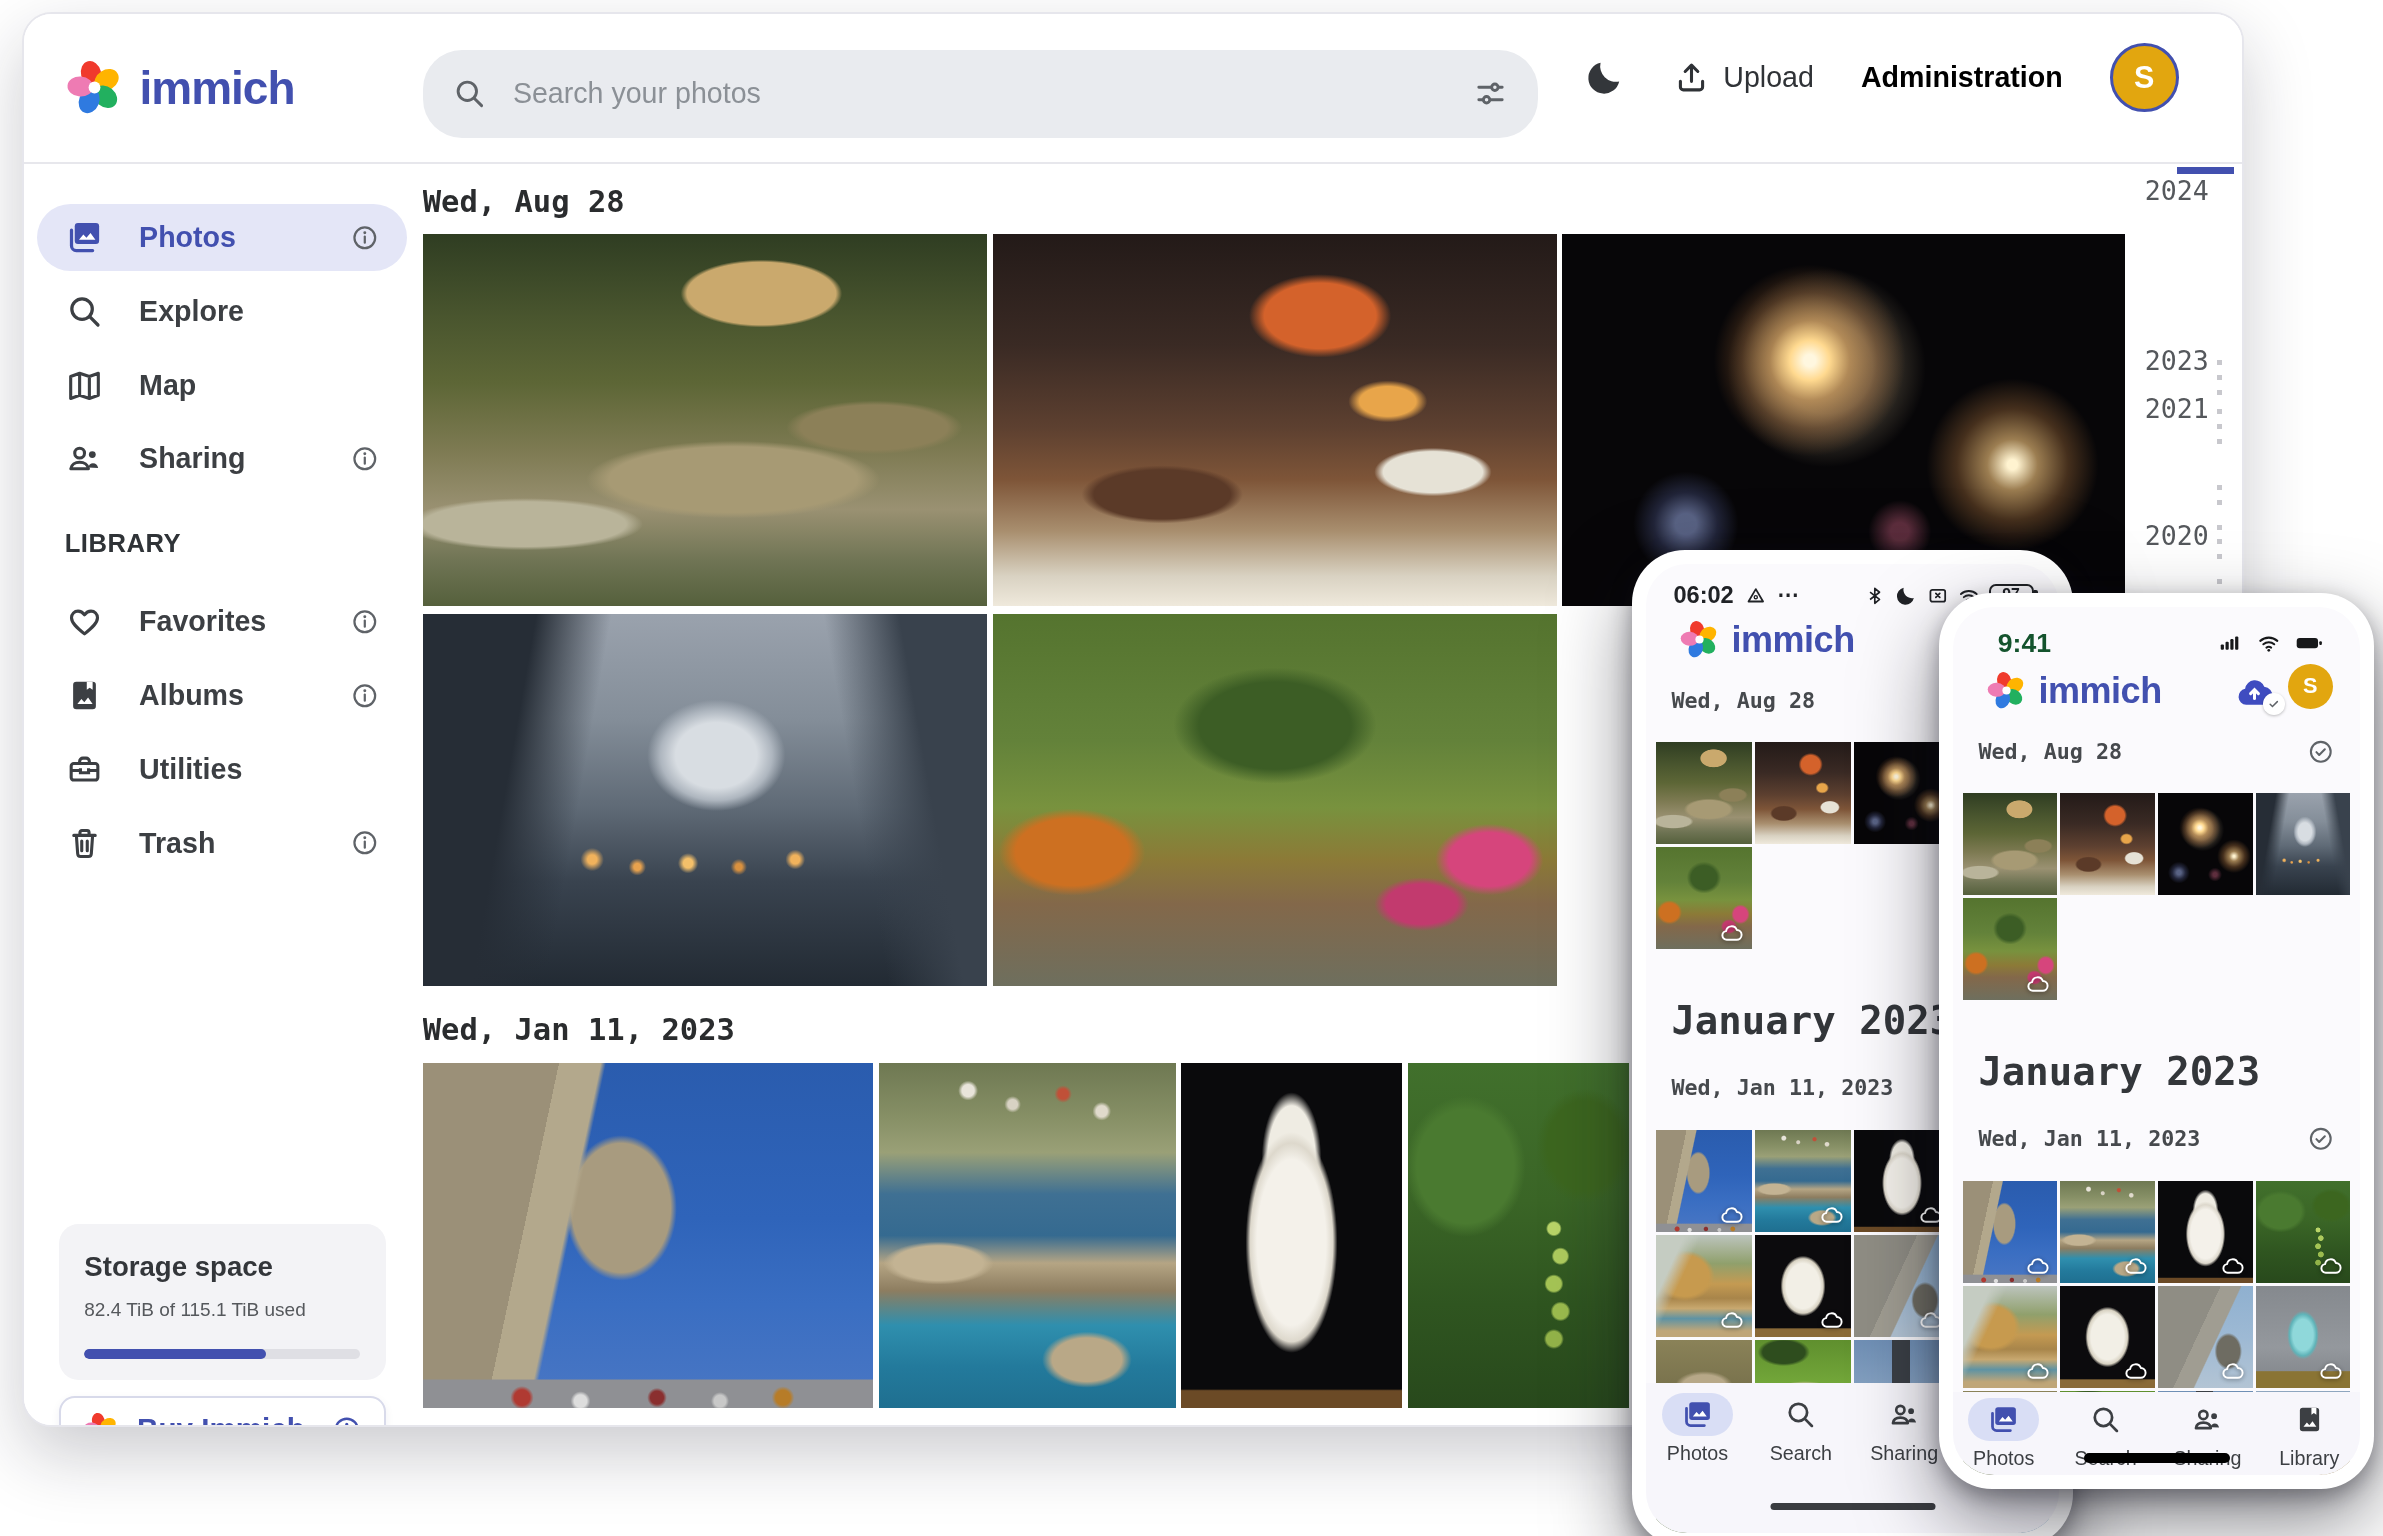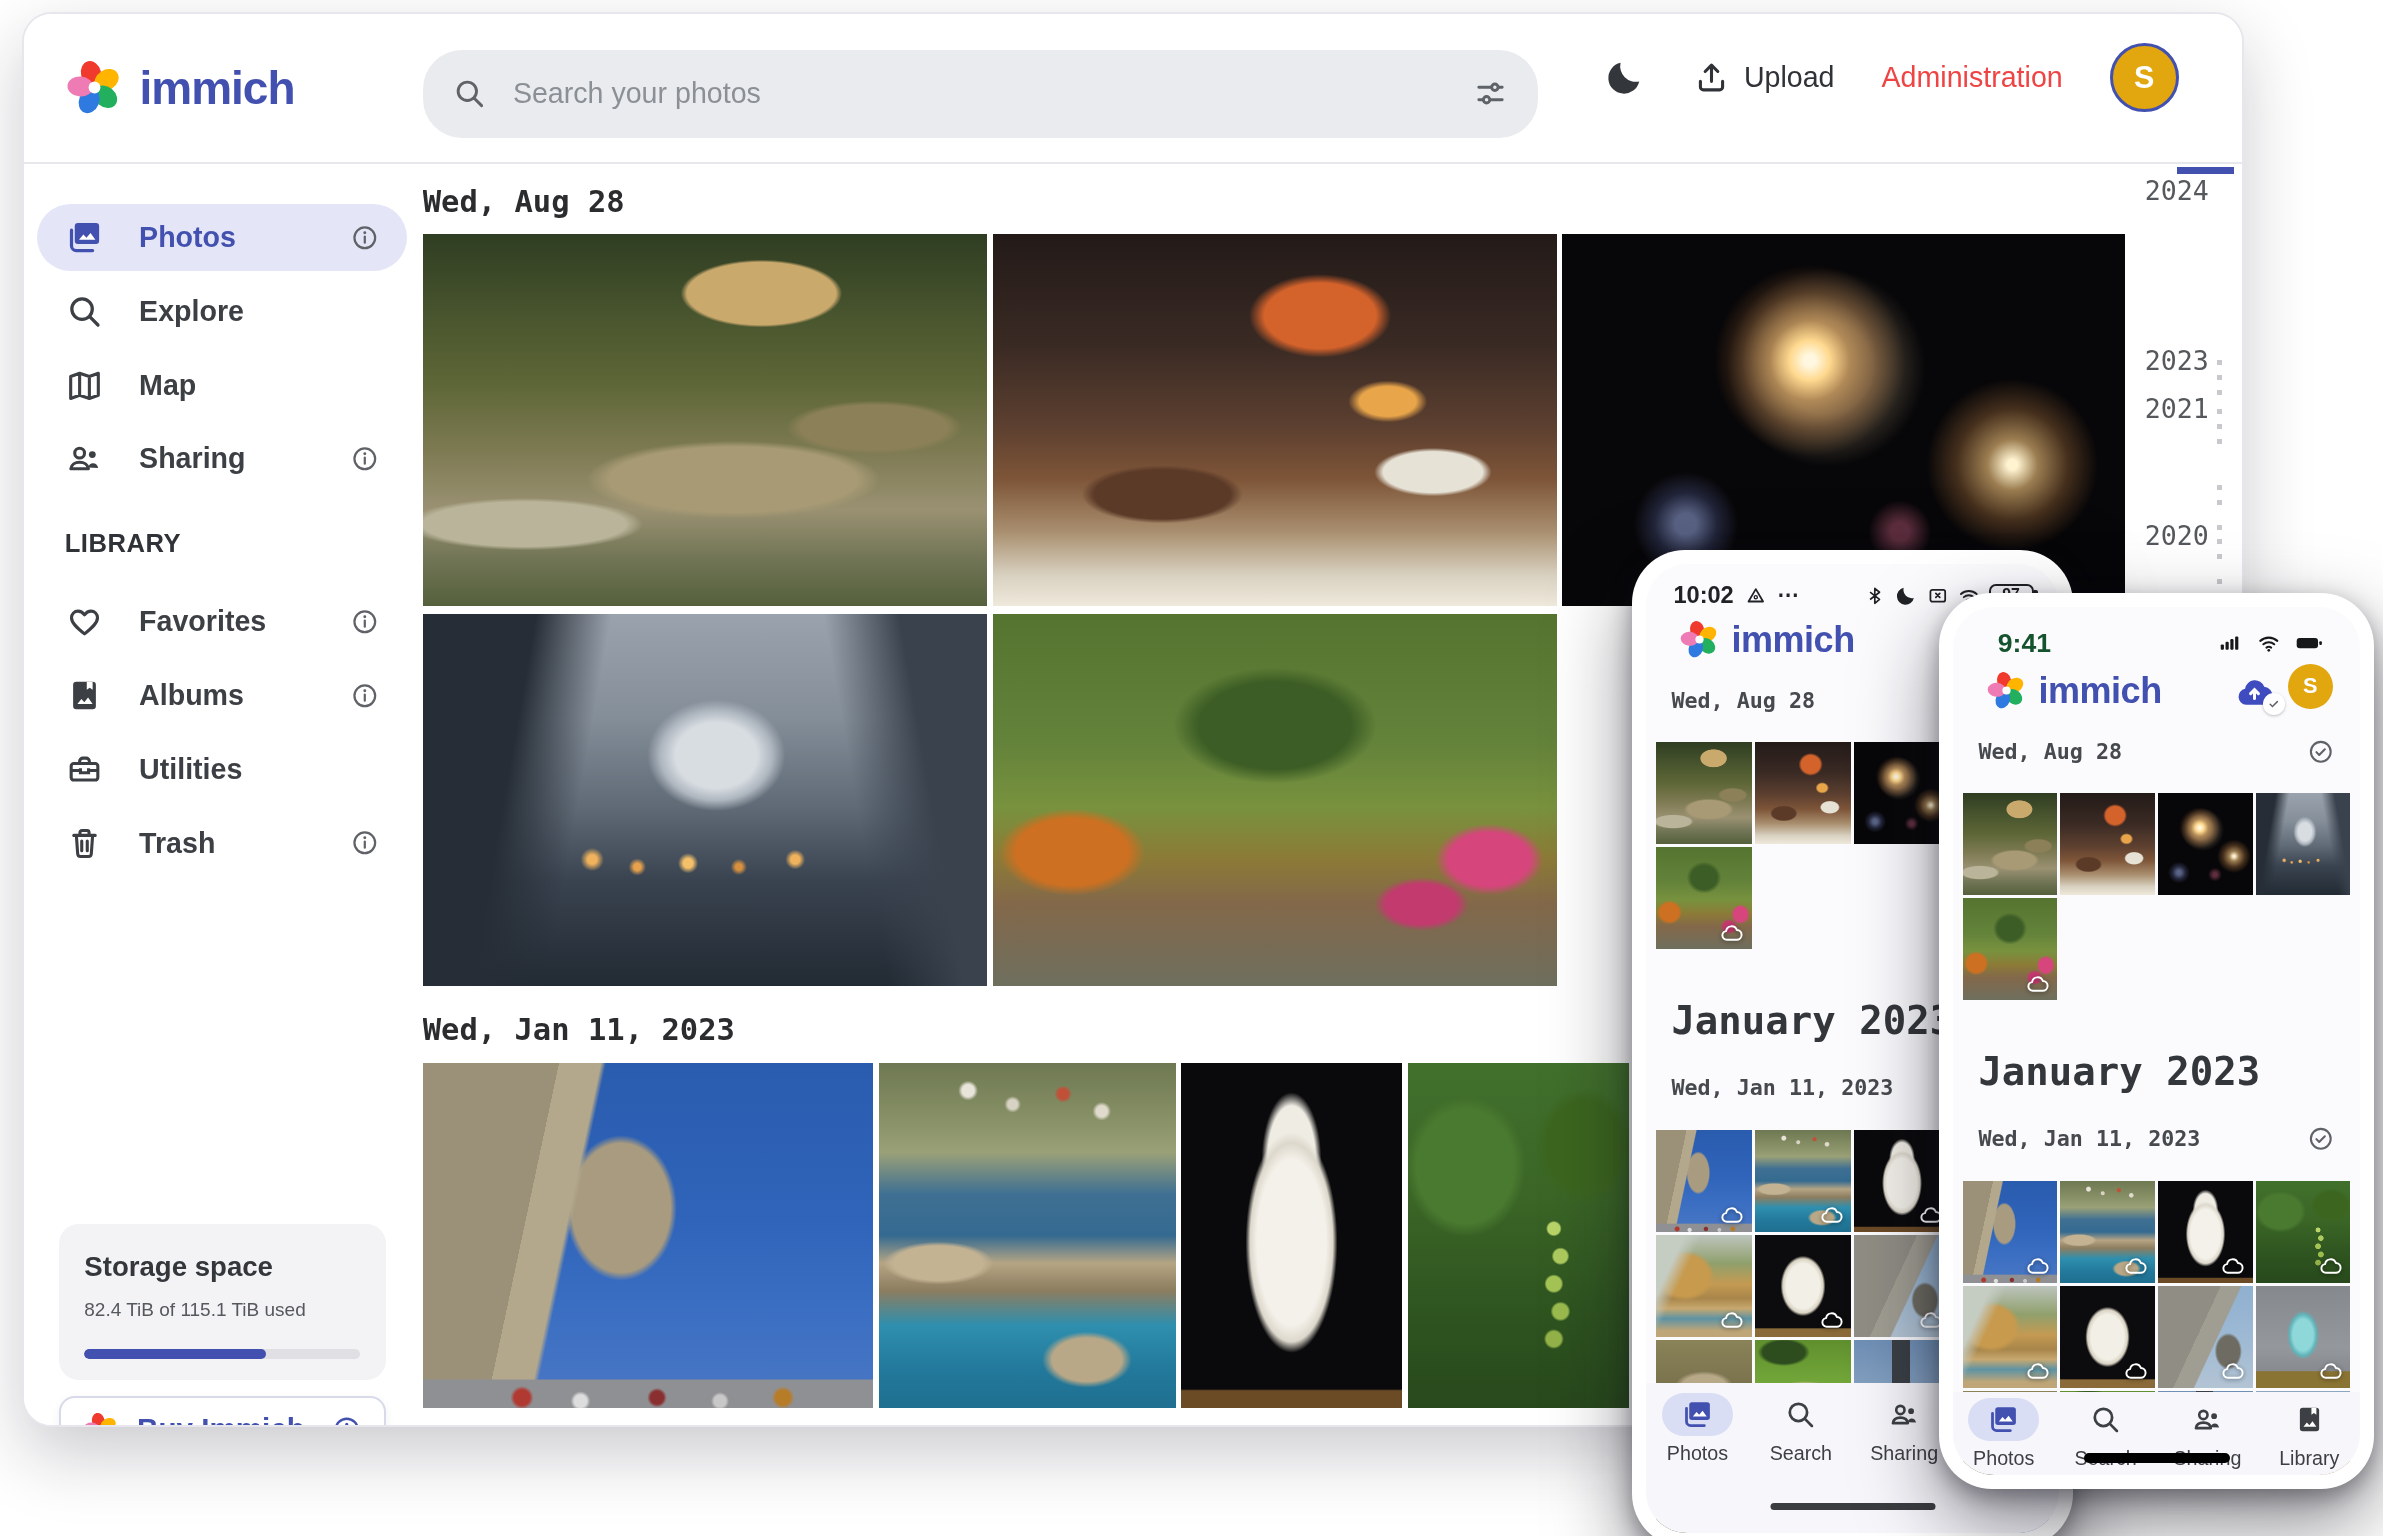--- a/index.html
+++ b/index.html
@@ -20,21 +20,21 @@
 
   .search { position:absolute; left:399px; top:36px; width:1115px; height:88px; background:#e9ebef;
             border-radius:39px; display:flex; align-items:center; padding:0 29.6px; gap:25.6px; }
   .search .ic { width:35px; height:35px; color:#5f6368; flex:0 0 auto; }
   .search-ph { flex:1; font-size:28.6px; color:#8b9096; }
 
   .top-actions { position:absolute; right:63px; top:0; height:128px; display:flex; align-items:center; gap:47px; }
   .ta-moon { width:43px; height:43px; color:#33363a; }
   .ta-upload { display:flex; align-items:center; gap:13.8px; font-size:28.6px; color:#2f3236; font-weight:500; }
   .ta-upload .ic { width:37px; height:37px; color:#2f3236; }
-  .ta-admin { font-size:28.6px; color:#ef4444; font-weight:400; }
+  .ta-admin { font-size:28.6px; color:#000000; font-weight:700; }
   .avatar { width:69px; height:69px; border-radius:50%; background:#e2a60f; border:3.9px solid #4250af;
             display:flex; align-items:center; justify-content:center; color:#fff; font-size:30.5px; font-weight:bold; }
 
   
   .sidebar { position:absolute; left:0; top:150px; width:399px; bottom:0; background:#fff; padding-top:40px; z-index:4; }
   .side-item { height:67px; margin:0 15.8px 6.9px 13.8px; display:flex; align-items:center; padding:0 23.6px 0 27.6px;
                border-radius:984px; font-size:28.6px; font-weight:600; color:#3c3f43; position:relative; cursor:pointer; }
   .side-item .ic { width:39px; height:39px; margin-right:35px; color:#3c3f43; flex:0 0 auto; }
   .side-item .info { position:absolute; right:27.6px; width:29.6px; height:29.6px; color:#5f6368; }
   .side-item.active { background:#e4e6f7; color:#4250af; }
@@ -524,21 +524,21 @@
         <span class="scrub-dot" style="top: 361px;"></span>
         <span class="scrub-dot" style="top: 375px;"></span>
         <span class="scrub-dot" style="top: 390px;"></span>
         <span class="scrub-dot" style="top: 415px;"></span>
       </div>
   </div>
 
   <div class="phone phone1">
     <div class="screen">
       <div class="p-status">
-        <span>10:02</span>
+        <span>06:02</span>
         <svg class="ic" viewBox="0 0 24 24">
             <use href="#i-tri"></use>
           </svg>
         <span class="p-dots">⋯</span>
         <span class="ps-right">
           <svg class="ic" viewBox="0 0 24 24">
               <use href="#i-bt"></use>
             </svg>
           <svg class="ic" viewBox="0 0 24 24">
               <use href="#i-moon"></use>

